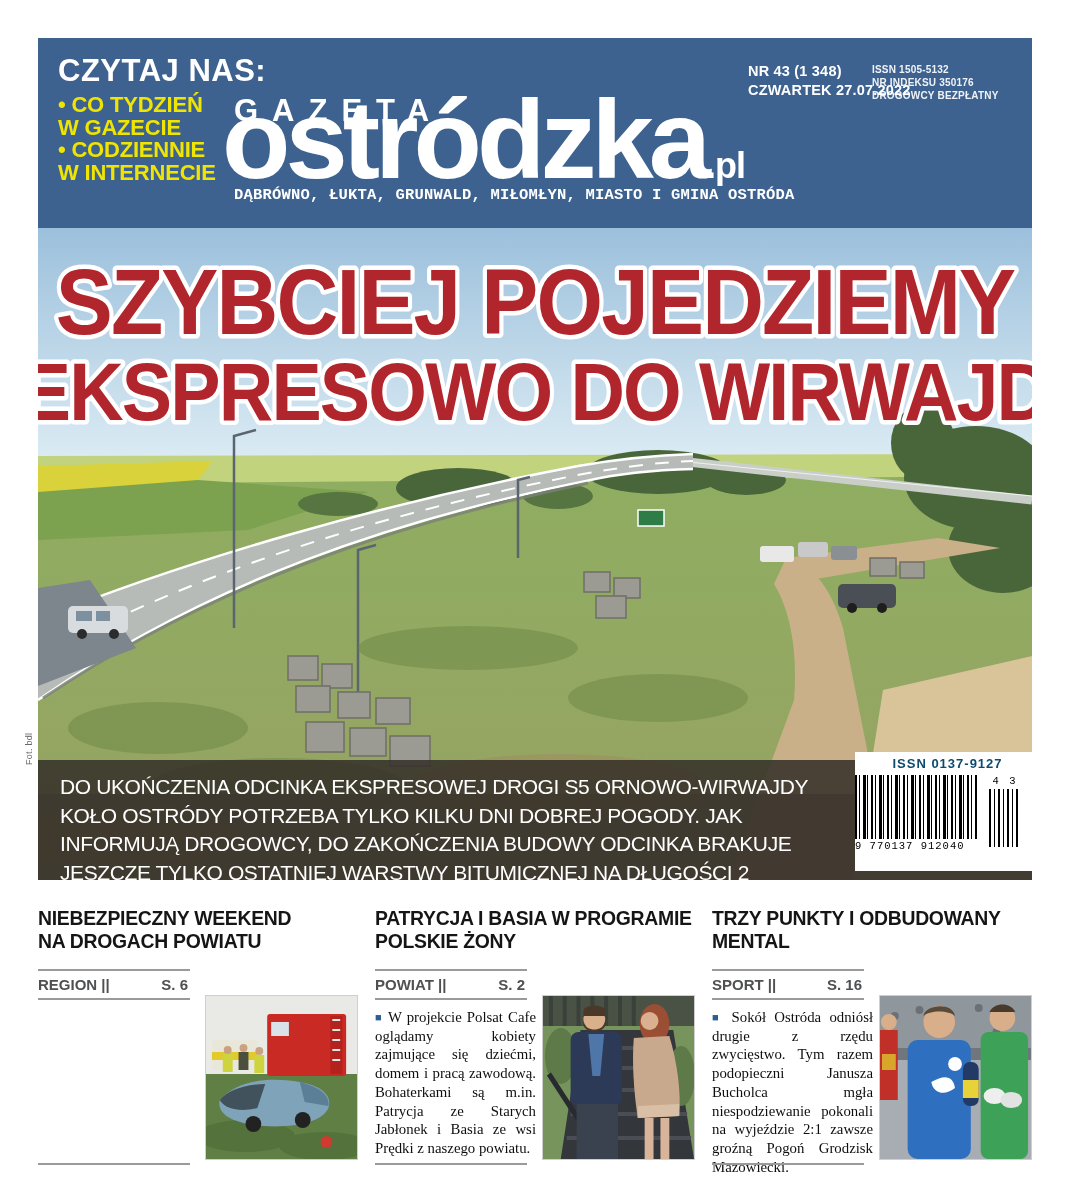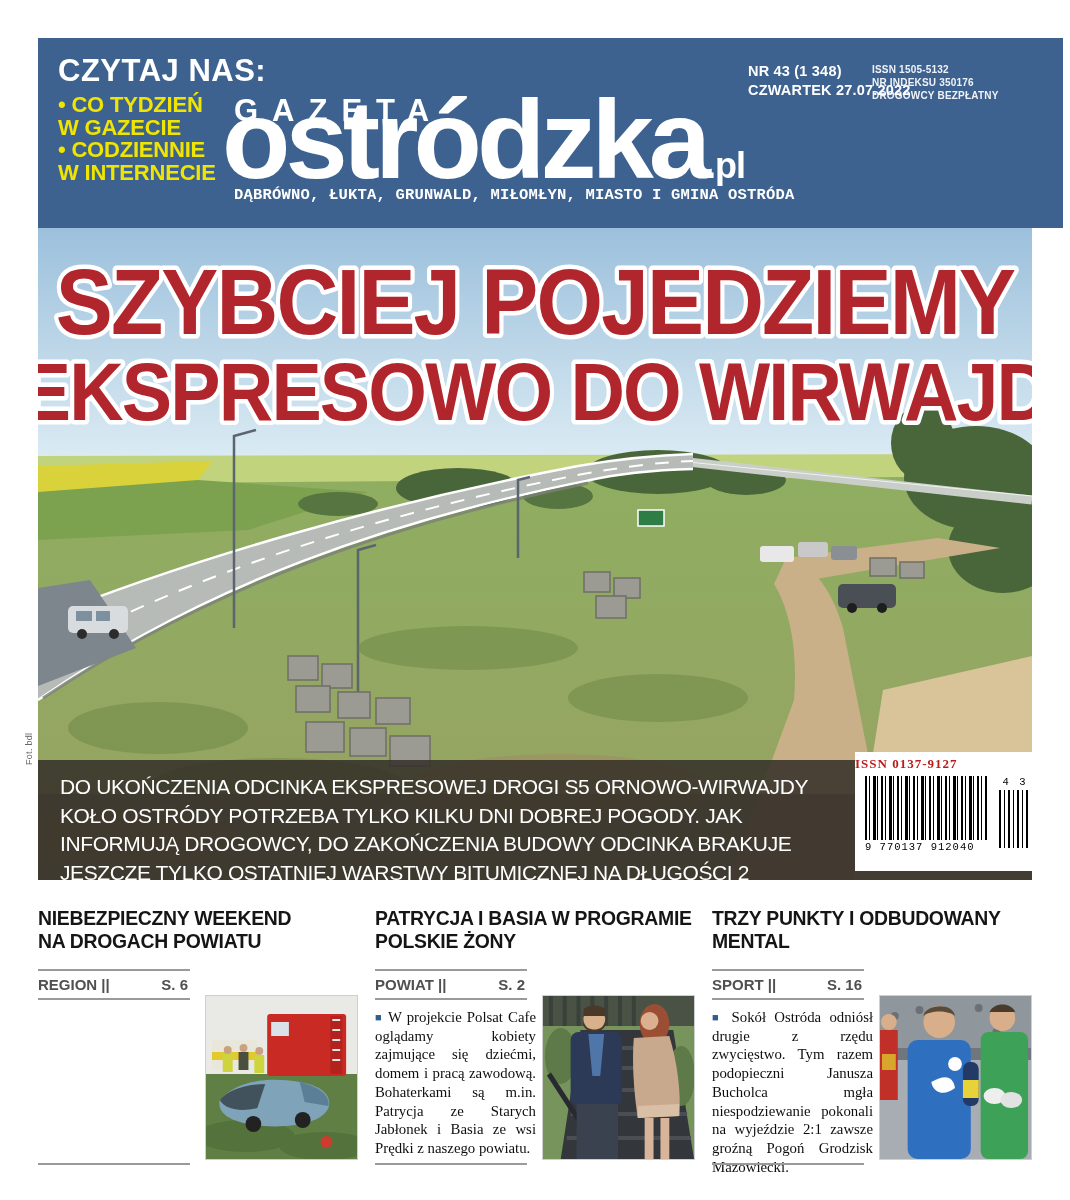--- a/index.html
+++ b/index.html
@@ -7,21 +7,21 @@
     --promo-yellow:#f0e500;
     --headline-red:#b1262c;
     --bullet-blue:#2d5e90;
   }
   html,body{margin:0;padding:0;background:#ffffff;}
   .page{position:relative;width:1070px;height:1200px;background:#fff;overflow:hidden;
         font-family:"Liberation Sans",sans-serif;color:#111;}
 
   
   .header{position:absolute;left:38px;top:38px;width:994px;height:190px;
-          background:var(--header-blue);color:#fff;padding-left:31px;}
+          background:var(--header-blue);color:#fff;}
   .promo{position:absolute;left:20px;top:16px;line-height:1;}
   .promo-title{font-size:31px;font-weight:bold;line-height:33px;letter-spacing:.5px;}
   .promo-list{margin-top:7px;}
   .promo-item{color:var(--promo-yellow);font-size:22px;font-weight:bold;line-height:22.5px;letter-spacing:-0.2px;}
   .masthead{position:absolute;left:184px;top:0;height:190px;}
   .mast-top{position:absolute;left:12px;top:57px;font-size:31px;font-weight:bold;letter-spacing:14px;line-height:1;}
   .mast-main{position:absolute;left:0;top:46px;font-size:112px;font-weight:bold;letter-spacing:-5px;line-height:112px;white-space:nowrap;}
   .mast-suffix{font-size:36px;font-weight:bold;letter-spacing:-1px;}
   .mast-sub{position:absolute;left:12px;top:148px;font-size:15.5px;font-weight:bold;letter-spacing:.2px;white-space:nowrap;font-family:Liberation Mono, monospace;}
   .issue{position:absolute;left:710px;top:24px;font-size:14.5px;font-weight:bold;line-height:19px;letter-spacing:.2px;}
@@ -37,23 +37,23 @@
   .caption{position:absolute;left:0;bottom:0;width:100%;height:120px;background:rgba(52,46,40,.85);
         box-sizing:border-box;padding:13px 0 0 22px;}
   .caption-text{width:800px;color:#fff;font-size:21px;line-height:28.5px;letter-spacing:-0.4px;}
 
   .credit{position:absolute;left:24px;top:765px;transform:rotate(-90deg);transform-origin:0 0;
         font-size:9px;color:#666;letter-spacing:.3px;}
 
   
   .barcode{position:absolute;left:855px;top:752px;width:185px;height:119px;background:#fff;z-index:6;
         box-sizing:border-box;padding-top:4px;}
-  .issn{font-family:Liberation Serif, serif;font-weight:bold;font-size:13px;letter-spacing:1px;color:#b91c1c;}
+  .issn{font-family:Liberation Sans, sans-serif;font-weight:bold;font-size:13px;text-align:center;letter-spacing:1px;color:#0c4a6e;}
   .bars-row{display:flex;margin-top:4px;align-items:flex-start;}
-  .ean{margin-left:10px;width:122px;}
+  .ean{width:122px;}
   .ean-bars{height:64px;background:repeating-linear-gradient(90deg,#000 0 2px,#fff 2px 4px,#000 4px 5px,#fff 5px 8px,#000 8px 11px,#fff 11px 12px,#000 12px 13px,#fff 13px 16px);}
   .ean-digits{font-family:"Liberation Mono",monospace;font-size:10.5px;letter-spacing:1px;color:#000;margin-top:1px;white-space:nowrap;}
   .addon{margin-left:12px;width:32px;text-align:center;}
   .addon-num{font-family:"Liberation Mono",monospace;font-size:10.5px;letter-spacing:2px;color:#000;}
   .addon-bars{margin-top:2px;height:58px;background:repeating-linear-gradient(90deg,#000 0 2px,#fff 2px 5px,#000 5px 6px,#fff 6px 9px);}
 
   
   .articles{position:absolute;left:38px;top:907px;width:994px;display:flex;gap:17px;}
   .col{position:relative;width:320px;height:262px;}
   .col-title{font-size:20px;font-weight:800;line-height:23px;letter-spacing:-0.3px;color:#151515;

